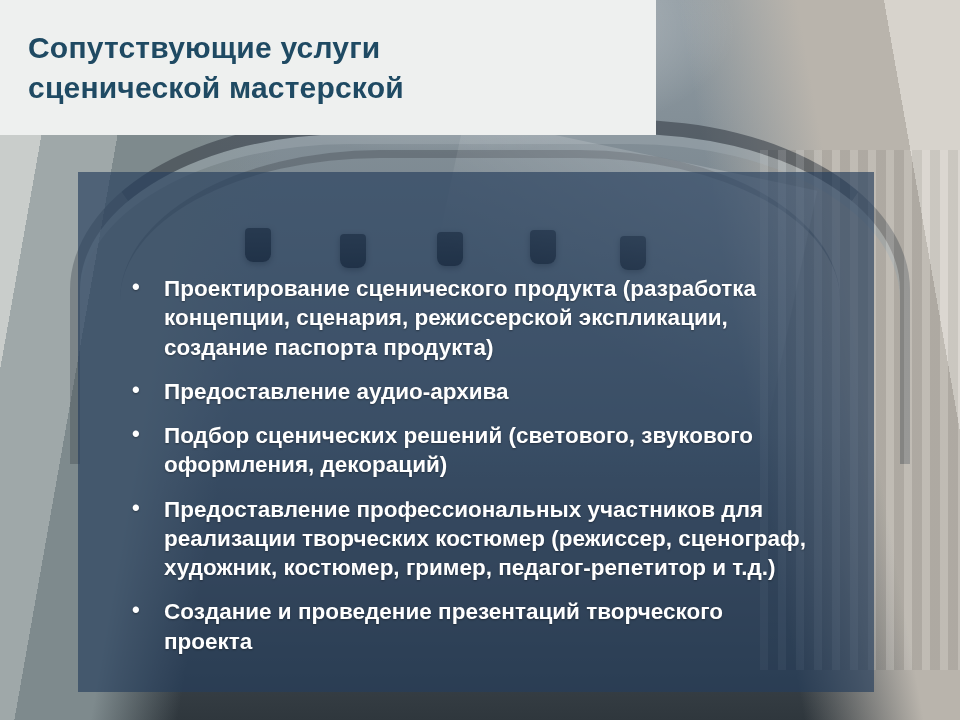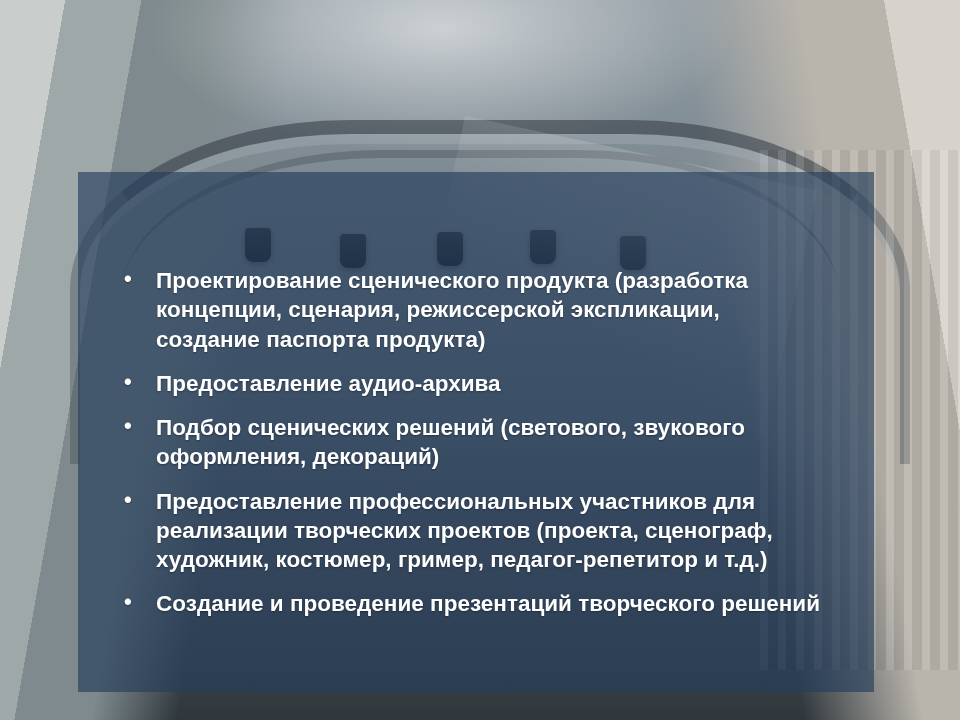--- a/index.html
+++ b/index.html
@@ -106,21 +106,21 @@
   .panel {
     position: absolute;
     left: 78px;
     top: 172px;
     width: 796px;
     height: 520px;
     background: rgba(38, 62, 92, 0.66);
   }
   .bullets {
     list-style: none;
-    margin: 8px;
+    margin: 16px;
     padding: 86px 46px 0 30px;
   }
   .bullets li {
     position: relative;
     color: #ffffff;
     font-size: 22.5px;
     line-height: 1.30;
     margin-bottom: 15px;
     padding-left: 40px;
     font-weight: 600;
@@ -147,24 +147,28 @@
     <div class="lamp" style="left:245px; top:228px;"></div>
     <div class="lamp" style="left:340px; top:234px;"></div>
     <div class="lamp" style="left:437px; top:232px;"></div>
     <div class="lamp" style="left:530px; top:230px;"></div>
     <div class="lamp" style="left:620px; top:236px;"></div>
 
     <div class="beam" style="left:430px; top:150px;"></div>
     <div class="curtain"></div>
   </div>
 
+  <div class="title-plate">
+    <h1 class="title-text">Сопутствующие услуги
+сценической мастерской</h1>
+  </div>
 
   <div class="panel">
     <ul class="bullets">
       <li>Проектирование сценического продукта (разработка концепции, сценария, режиссерской экспликации, создание паспорта продукта)</li>
       <li>Предоставление аудио-архива</li>
       <li>Подбор сценических решений (светового, звукового оформления, декораций)</li>
-      <li>Предоставление профессиональных участников для реализации творческих проектов (проекта, сценограф, художник, костюмер, гример, педагог-репетитор и т.д.)</li>
-      <li>Создание и проведение презентаций творческого решений</li>
+      <li>Предоставление профессиональных участников для реализации творческих костюмер (режиссер, сценограф, художник, костюмер, гример, педагог-репетитор и т.д.)</li>
+      <li>Создание и проведение презентаций творческого проекта</li>
     </ul>
   </div>
 
 </div>
 
 </body></html>

